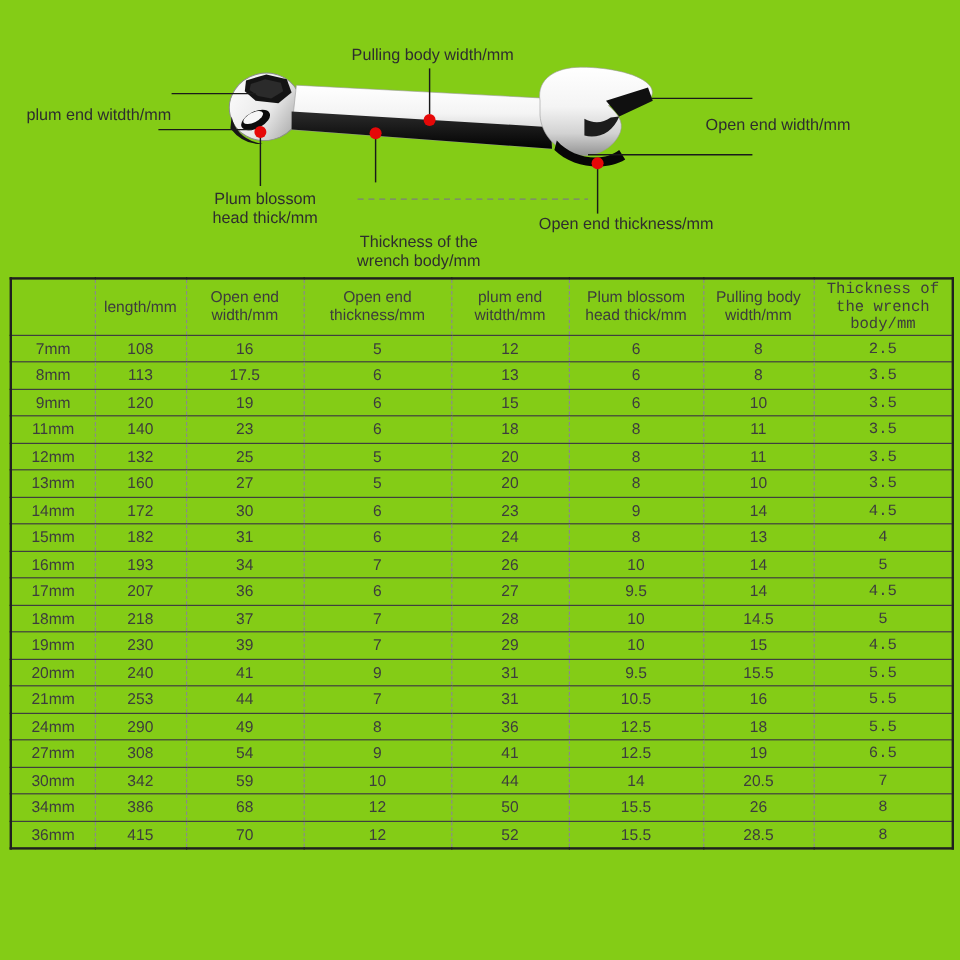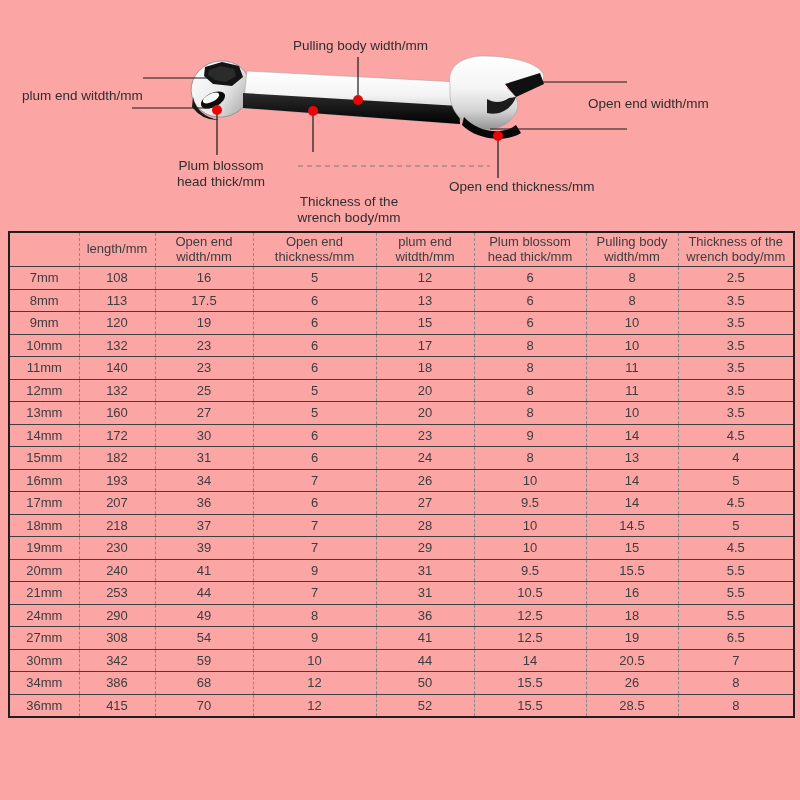--- a/index.html
+++ b/index.html
@@ -1,34 +1,34 @@
 <!DOCTYPE html>
 <html><head>
 <meta charset="utf-8">
 <style>
   html,body { margin:0; padding:0; background:#ffffff; }
   body { width:800px; height:800px; font-family:"Liberation Sans", sans-serif; }
-  .canvas { position:relative; width:800px; height:800px; background:#fca5a5; overflow:hidden; }
+  .canvas { position:relative; width:800px; height:800px; background:#84cc16; overflow:hidden; }
 
   
   .diagram { position:absolute; top:0; left:0; width:800px; height:228px; }
   .diagram svg { position:absolute; top:0; left:0; }
   .dlabel { position:absolute; font-size:13.5px; color:#2e2e2e; white-space:nowrap; line-height:1.18; }
   .dlabel.center { text-align:center; white-space:normal; }
   .dlabel span { display:block; }
 
   
   .table-wrap { position:absolute; top:231px; left:8px; width:785px; }
   table.spec { border-collapse:collapse; table-layout:fixed; width:785px;
                font-size:13px; color:#3d3d3d; border:2px solid #1f1f1f; }
   table.spec th { font-weight:normal; height:31px; line-height:1.12; padding:1px 2px;
                   text-align:center; vertical-align:middle; }
   table.spec td { height:21.5px; padding:0 2px; text-align:center; vertical-align:middle; }
   table.spec th, table.spec td { border-right:1px dashed #8a8a8a; border-bottom:1px solid #3f3f3f; }
-  table.spec th:last-child, table.spec td:last-child { border-right:none; }
+  table.spec th:last-child, table.spec td:last-child { border-right:none;font-family:Liberation Mono, monospace; }
   table.spec tr:last-child td { border-bottom:none; }
 </style>
 </head>
 <body>
 
 <div class="canvas">
 
   <div class="diagram">
     <svg width="800" height="228" viewBox="0 0 800 228">
       <defs>
@@ -153,30 +153,20 @@
             <td>9mm</td>
             <td>120</td>
             <td>19</td>
             <td>6</td>
             <td>15</td>
             <td>6</td>
             <td>10</td>
             <td>3.5</td>
           </tr>
           <tr>
-            <td>10mm</td>
-            <td>132</td>
-            <td>23</td>
-            <td>6</td>
-            <td>17</td>
-            <td>8</td>
-            <td>10</td>
-            <td>3.5</td>
-          </tr>
-          <tr>
             <td>11mm</td>
             <td>140</td>
             <td>23</td>
             <td>6</td>
             <td>18</td>
             <td>8</td>
             <td>11</td>
             <td>3.5</td>
           </tr>
           <tr>

